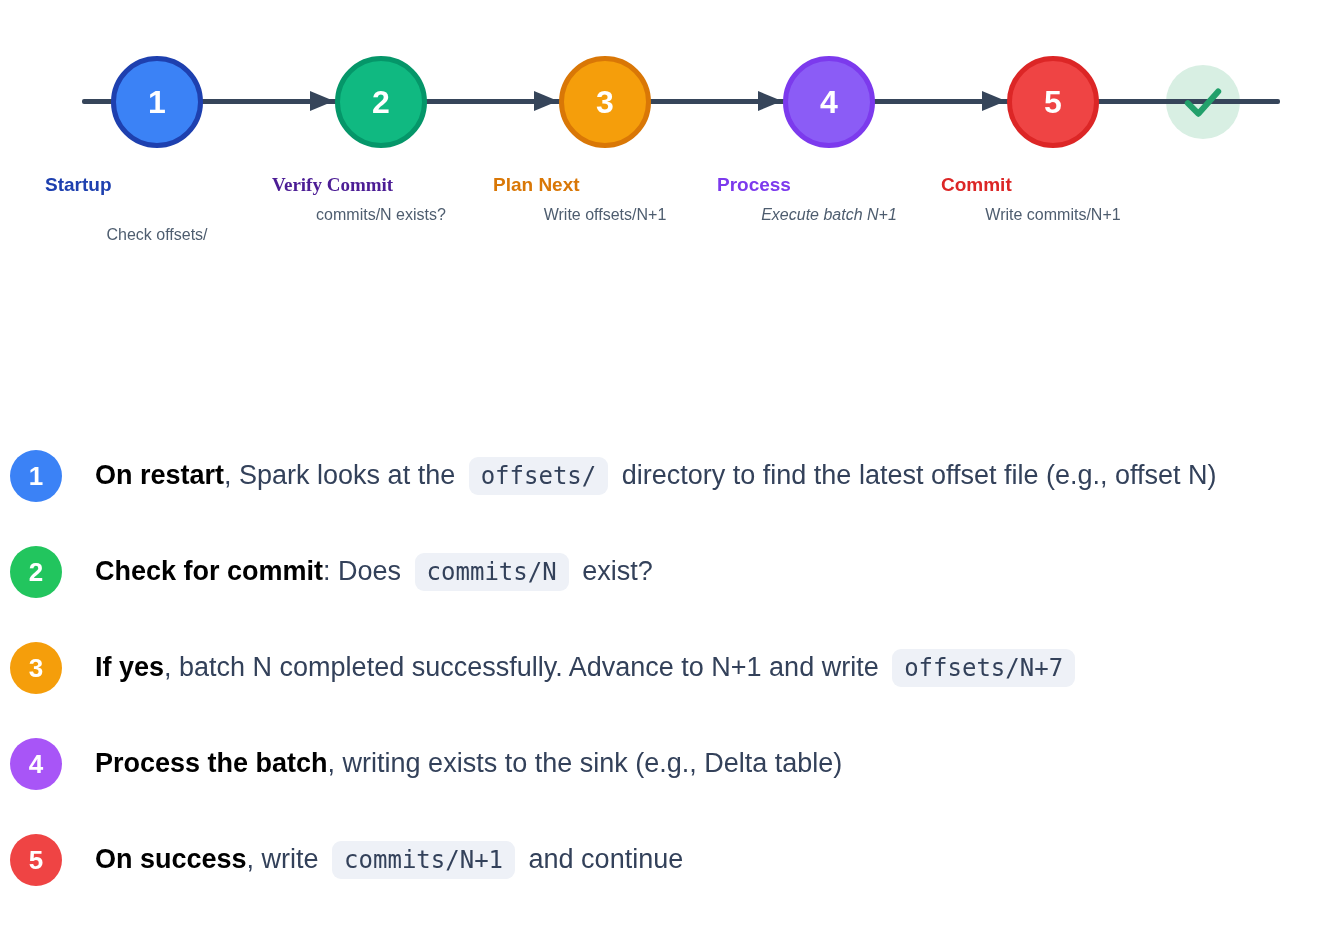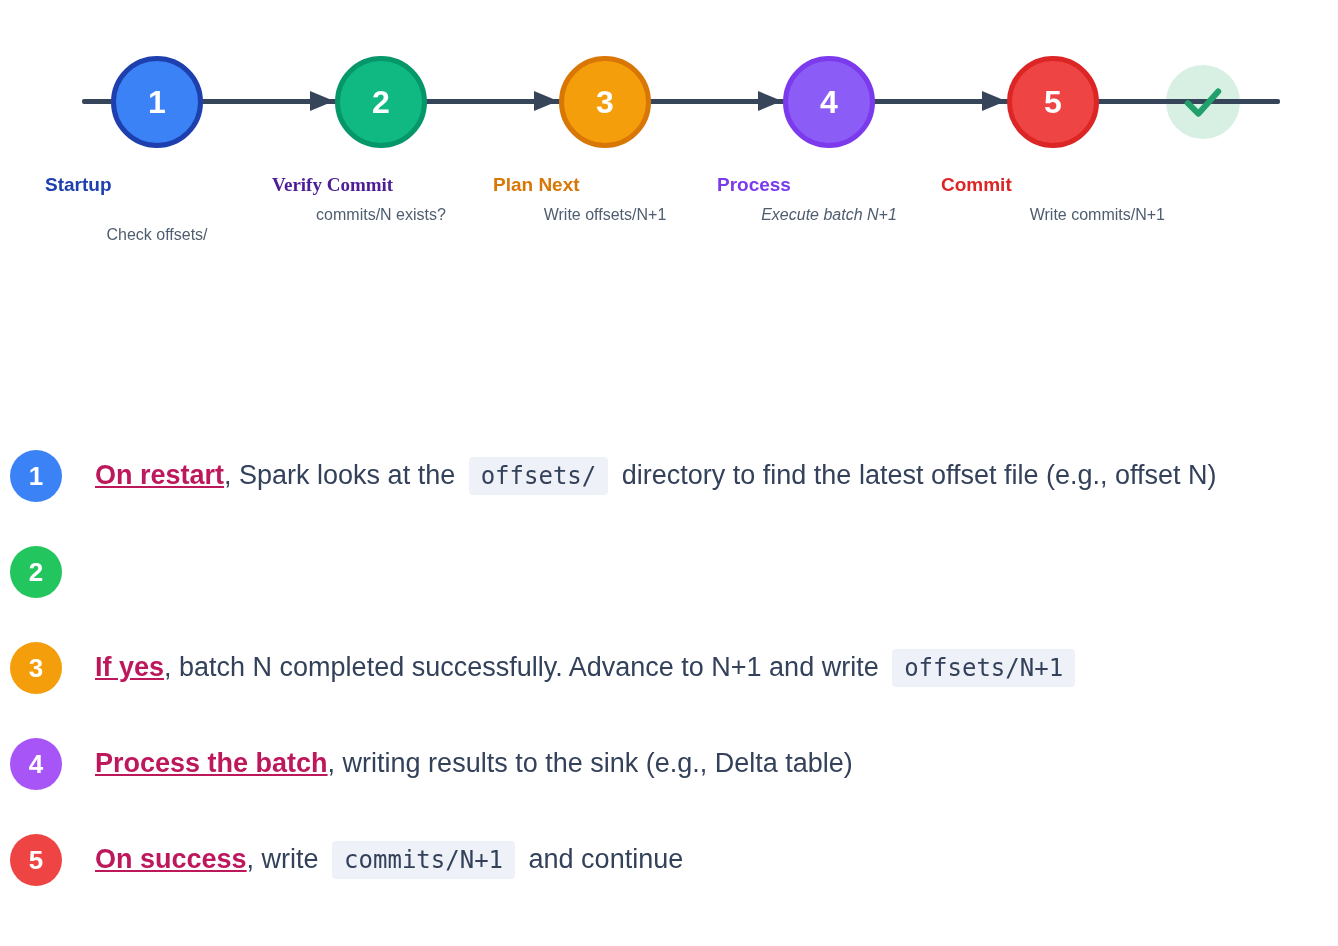--- a/index.html
+++ b/index.html
@@ -107,27 +107,27 @@
     color: #ffffff;
     font-size: 26px;
     font-weight: bold;
     margin-right: 33px;
   }
   .note-text {
     font-size: 27px;
     line-height: 50px;
     color: #33415a;
   }
-  .note-text b { color: #be185d; text-decoration: underline; }
+  .note-text b { color: #000000; }
   .note-text code {
     font-family: "DejaVu Sans Mono", "Liberation Mono", monospace;
     font-size: 24px;
     background: #eef1f7;
     color: #33415a;
-    border-radius: 4px;
+    border-radius: 9px;
     padding: 5px 12px;
     margin: 0 6px;
     white-space: nowrap;
   }
 </style>
 </head>
 <body>
 
 <div class="flow">
   <div class="flow-line" style="background: rgb(54, 69, 90);"></div>
@@ -143,41 +143,42 @@
       <div class="step-circle" style="left: 559px; background: rgb(245, 158, 11); border-color: rgb(217, 119, 6);">3</div>
       <div class="step-title" style="left: 493px; color: rgb(217, 119, 6);">Plan Next</div>
       <div class="step-subtitle" style="left: 493px;">Write offsets/N+1</div>
       <div class="arrow-head" style="left: 758px; border-left-color: rgb(54, 69, 90);"></div>
       <div class="step-circle" style="left: 783px; background: rgb(139, 92, 246); border-color: rgb(124, 58, 237);">4</div>
       <div class="step-title" style="left: 717px; color: rgb(124, 58, 237);">Process</div>
       <div class="step-subtitle" style="left: 717px; font-style: italic;">Execute batch N+1</div>
       <div class="arrow-head" style="left: 982px; border-left-color: rgb(54, 69, 90);"></div>
       <div class="step-circle" style="left: 1007px; background: rgb(239, 68, 68); border-color: rgb(220, 38, 38);">5</div>
       <div class="step-title" style="left: 941px; color: rgb(220, 38, 38);">Commit</div>
-      <div class="step-subtitle" style="left: 941px; text-align: right;">Write commits/N+1</div>
+      <div class="step-subtitle" style="left: 941px;">Write commits/N+1</div>
     </div>
   <div class="check-circle" style="background: rgb(216, 239, 227);"></div>
   <svg class="check-mark" viewBox="0 0 24 24" fill="none">
     <path id="check-path" d="M5.5 12.5 L10 17 L18.5 7.5" stroke-width="2.6" stroke-linecap="round" stroke-linejoin="round" stroke="#22a06b"></path>
   </svg>
 </div>
 
 <div class="notes" id="notes-list">
     <div class="note-item">
       <div class="note-badge" style="background: rgb(59, 130, 246);">1</div>
       <div class="note-text"><b>On restart</b><span>, Spark looks at the </span><code>offsets/</code><span> directory to find the latest offset file (e.g., offset N)</span></div>
     </div>
     <div class="note-item">
       <div class="note-badge" style="background: rgb(34, 197, 94);">2</div>
+      <div class="note-text"><b>Check for commit</b><span>: Does </span><code>commits/N</code><span> exist?</span></div>
     </div>
     <div class="note-item">
       <div class="note-badge" style="background: rgb(245, 158, 11);">3</div>
-      <div class="note-text"><b>If yes</b><span>, batch N completed successfully. Advance to N+1 and write </span><code>offsets/N+1</code></div>
+      <div class="note-text"><b>If yes</b><span>, batch N completed successfully. Advance to N+1 and write </span><code>offsets/N+7</code></div>
     </div>
     <div class="note-item">
       <div class="note-badge" style="background: rgb(168, 85, 247);">4</div>
-      <div class="note-text"><b>Process the batch</b><span>, writing results to the sink (e.g., Delta table)</span></div>
+      <div class="note-text"><b>Process the batch</b><span>, writing exists to the sink (e.g., Delta table)</span></div>
     </div>
     <div class="note-item">
       <div class="note-badge" style="background: rgb(239, 68, 68);">5</div>
       <div class="note-text"><b>On success</b><span>, write </span><code>commits/N+1</code><span> and continue</span></div>
     </div>
   </div>
 
 </body></html>

